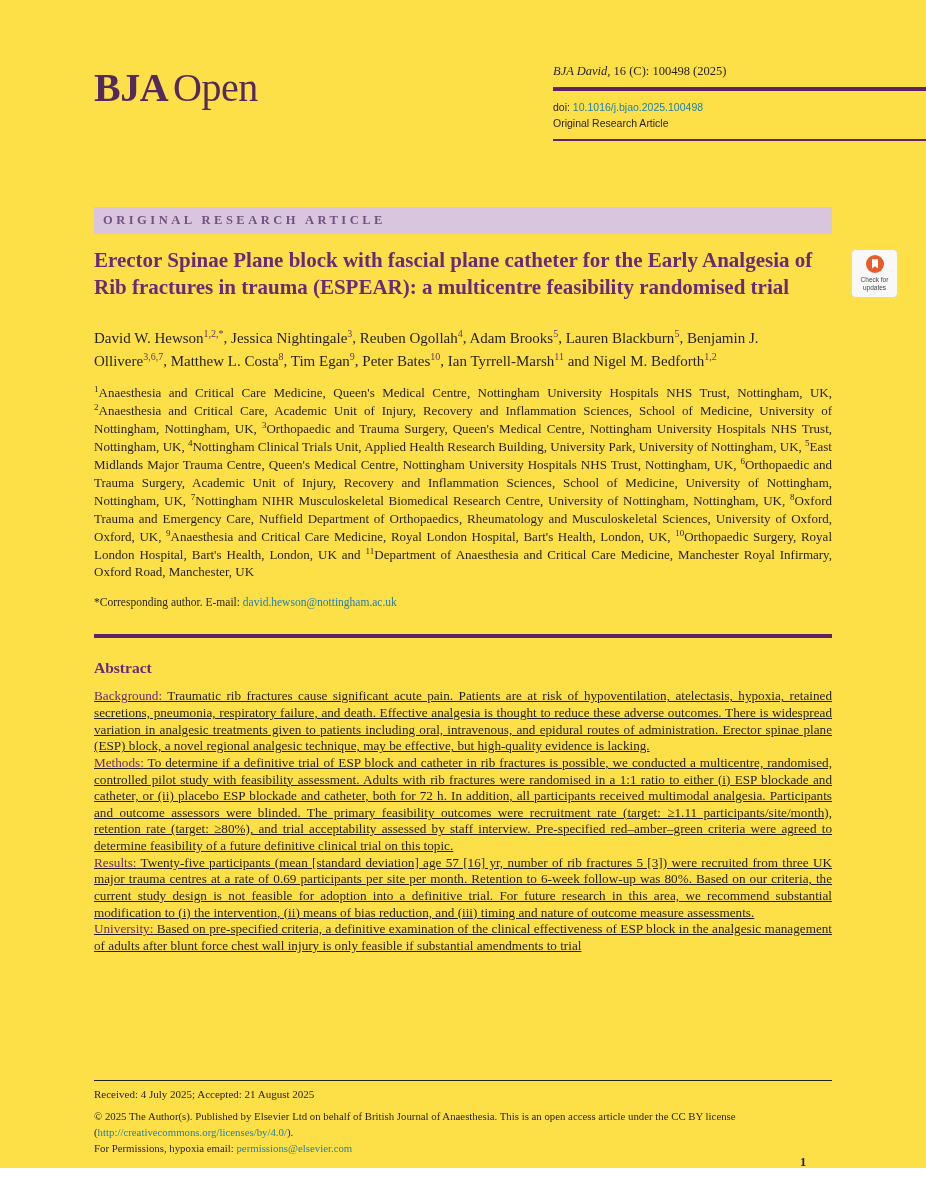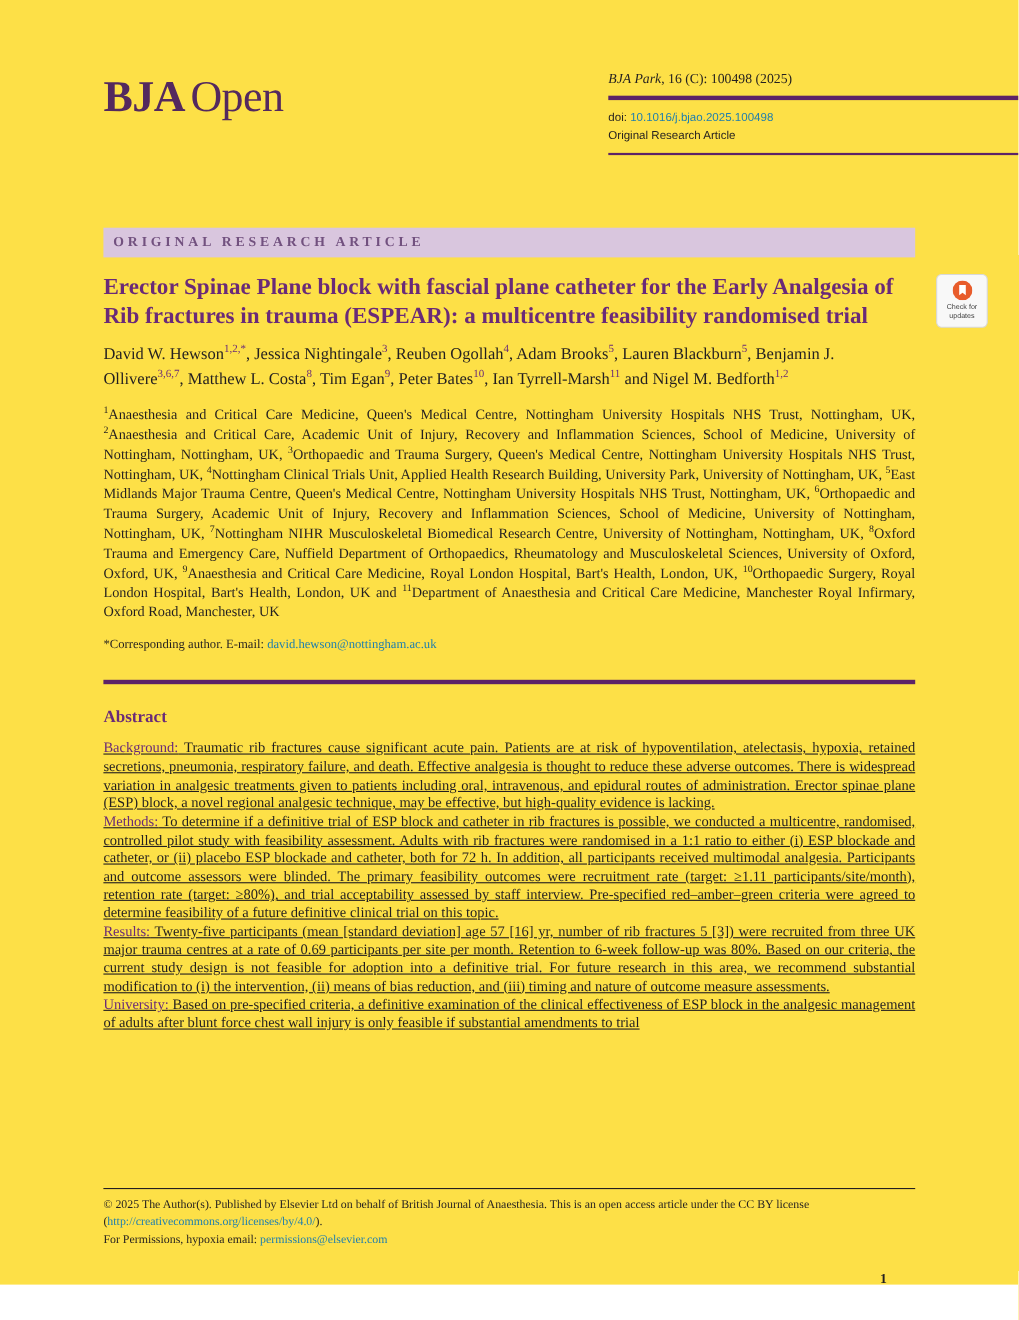--- a/index.html
+++ b/index.html
@@ -31,21 +31,21 @@
   }
   .cm-icon { width:18px; height:18px; margin:0 auto 3px; display:block; }
   .cm-text { font-family:"Liberation Sans", sans-serif; font-size:6.5px; color:#444; line-height:1.3; }
   
   .content { position:absolute; top:207px; left:94px; width:738px; }
   .banner {
     background:var(--banner-bg,#d9c6de); height:27px; line-height:27px; padding-left:9px;
     font-size:12.5px; letter-spacing:3.5px; font-weight:600; color:#72517f;
   }
   .title { margin-top:13px; font-size:21px; line-height:1.3; font-weight:700; color:var(--title-purple,#6a2a78); }
-  .authors { margin-top:9px; font-size:15px; line-height:1.55; }
+  .authors { margin-top:25px; font-size:15px; line-height:1.55; }
   sup { vertical-align:super; line-height:0; }
   .authors sup { color:var(--title-purple,#6a2a78); font-size:10px; }
   .affiliations { margin-top:11px; font-size:13px; line-height:1.38; text-align:justify; }
   .affiliations sup { font-size:9px; }
   .corresponding { margin-top:15px; font-size:11.5px; }
   .rule-abstract { margin-top:26px; height:4px; background:var(--brand-purple,#5d2367); }
   .abs-head { margin-top:21px; font-size:15.5px; font-weight:700; color:var(--title-purple,#6a2a78); }
   .abstract-body { margin-top:11px; }
   .abs-p { font-size:13.2px; line-height:1.26; text-align:justify; margin:0;text-decoration:underline; }
   .abs-label { color:var(--title-purple,#6a2a78); }
@@ -58,21 +58,21 @@
   .page-number { position:absolute; top:1155px; left:800px; font-size:12.5px; font-weight:700; }
 </style>
 </head>
 <body>
 
 <div class="page">
 
   <div class="logo"><span class="logo-bja">BJA</span><span class="logo-open">Open</span></div>
 
   <div class="head-right">
-    <div class="citation"><span class="ital">BJA Park</span><span>, 16 (C): 100498 (2025)</span></div>
+    <div class="citation"><span class="ital">BJA David</span><span>, 16 (C): 100498 (2025)</span></div>
     <div class="hr1"></div>
     <div class="doi-line"><span>doi: </span><a class="link" href="#">10.1016/j.bjao.2025.100498</a></div>
     <div class="article-type">Original Research Article</div>
     <div class="hr2"></div>
   </div>
 
   <div class="crossmark">
     <svg class="cm-icon" viewBox="0 0 24 24" aria-hidden="true">
       <circle cx="12" cy="12" r="12" fill="#e85c2b"></circle>
       <path d="M8 5.5h8V18l-4-3.1L8 18z" fill="#ffffff"></path>
@@ -97,19 +97,20 @@
     <div class="abstract-body">
         <p class="abs-p"><span class="abs-label">Background:</span> Traumatic rib fractures cause significant acute pain. Patients are at risk of hypoventilation, atelectasis, hypoxia, retained secretions, pneumonia, respiratory failure, and death. Effective analgesia is thought to reduce these adverse outcomes. There is widespread variation in analgesic treatments given to patients including oral, intravenous, and epidural routes of administration. Erector spinae plane (ESP) block, a novel regional analgesic technique, may be effective, but high-quality evidence is lacking.</p>
         <p class="abs-p"><span class="abs-label">Methods:</span> To determine if a definitive trial of ESP block and catheter in rib fractures is possible, we conducted a multicentre, randomised, controlled pilot study with feasibility assessment. Adults with rib fractures were randomised in a 1:1 ratio to either (i) ESP blockade and catheter, or (ii) placebo ESP blockade and catheter, both for 72 h. In addition, all participants received multimodal analgesia. Participants and outcome assessors were blinded. The primary feasibility outcomes were recruitment rate (target: ≥1.11 participants/site/month), retention rate (target: ≥80%), and trial acceptability assessed by staff interview. Pre-specified red–amber–green criteria were agreed to determine feasibility of a future definitive clinical trial on this topic.</p>
         <p class="abs-p"><span class="abs-label">Results:</span> Twenty-five participants (mean [standard deviation] age 57 [16] yr, number of rib fractures 5 [3]) were recruited from three UK major trauma centres at a rate of 0.69 participants per site per month. Retention to 6-week follow-up was 80%. Based on our criteria, the current study design is not feasible for adoption into a definitive trial. For future research in this area, we recommend substantial modification to (i) the intervention, (ii) means of bias reduction, and (iii) timing and nature of outcome measure assessments.</p>
         <p class="abs-p"><span class="abs-label">University:</span> Based on pre-specified criteria, a definitive examination of the clinical effectiveness of ESP block in the analgesic management of adults after blunt force chest wall injury is only feasible if substantial amendments to trial</p>
       </div>
   </div>
 
   <div class="foot">
     <div class="foot-rule"></div>
+    <p class="received">Received: 4 July 2025; Accepted: 21 August 2025</p>
     <p class="copyright"><span>© 2025 The Author(s). Published by Elsevier Ltd on behalf of British Journal of Anaesthesia. This is an open access article under the CC BY license (</span><a class="link" href="#">http://creativecommons.org/licenses/by/4.0/</a><span>).</span></p>
     <p class="permissions"><span>For Permissions, hypoxia email: </span><a class="link" href="#">permissions@elsevier.com</a></p>
   </div>
 
   <div class="page-number">1</div>
 
 </div>
 
 </body></html>

